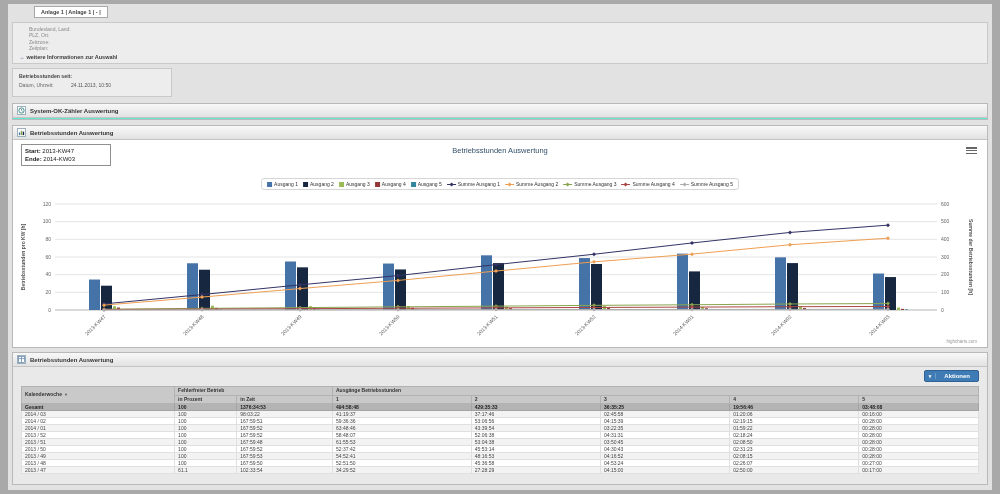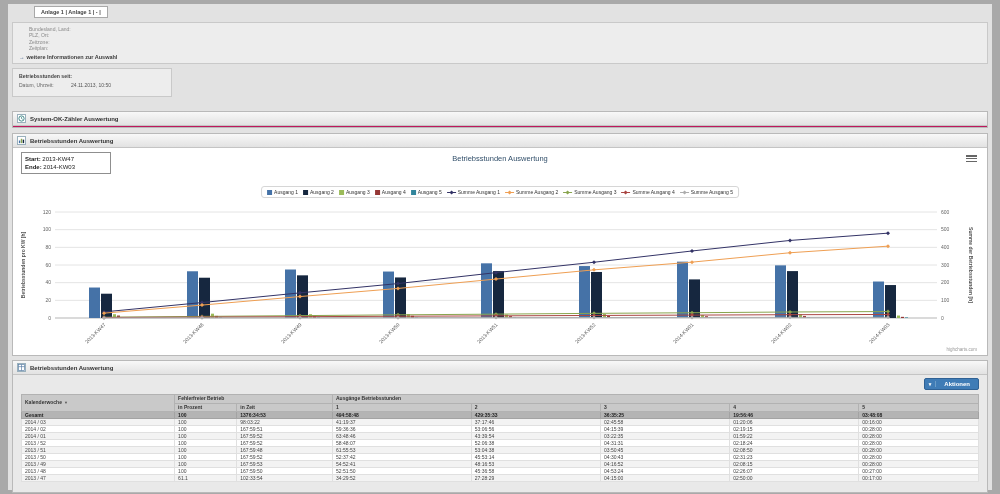--- a/index.html
+++ b/index.html
@@ -25,21 +25,21 @@
   .info-link .arrow{color:#46648c;margin-right:2px;}
   
   .since-box{
     position:absolute;left:4px;top:64px;width:158px;height:27px;
     background:#ededed;border:1px solid #c9c9c9;font-size:5px;color:#666;
   }
   .since-box .t{position:absolute;left:6px;top:4px;font-weight:bold;color:#444;font-size:5.2px;}
   .since-box .l{position:absolute;left:6px;top:13px;}
   .since-box .v{position:absolute;left:58px;top:13px;color:#555;}
   
-  .section{position:absolute;left:4px;width:974px;border:1px solid #b9b9b9;background:#be185d;margin-top:8px;}
+  .section{position:absolute;left:4px;width:974px;border:1px solid #b9b9b9;background:#5eead4;}
   .sec-head{
     height:13px;background:linear-gradient(#f8f8f8,#e2e2e2);border-bottom:1px solid #c4c4c4;
     display:flex;align-items:center;gap:4px;padding:0 4px;cursor:pointer;
   }
   .sec-head .label{font-size:6px;font-weight:bold;color:#333;}
   .sec-icon{width:9px;height:9px;background:#fff;border:1px solid #9ab0bc;display:inline-flex;align-items:center;justify-content:center;box-sizing:border-box;}
   #sec-sysok{top:99px;height:15px;}
   #sec-chart{top:121px;height:221px;}
   #sec-table{top:348px;height:131px;}
   .chart-body{position:relative;background:#fff;height:207px;overflow:hidden;}

